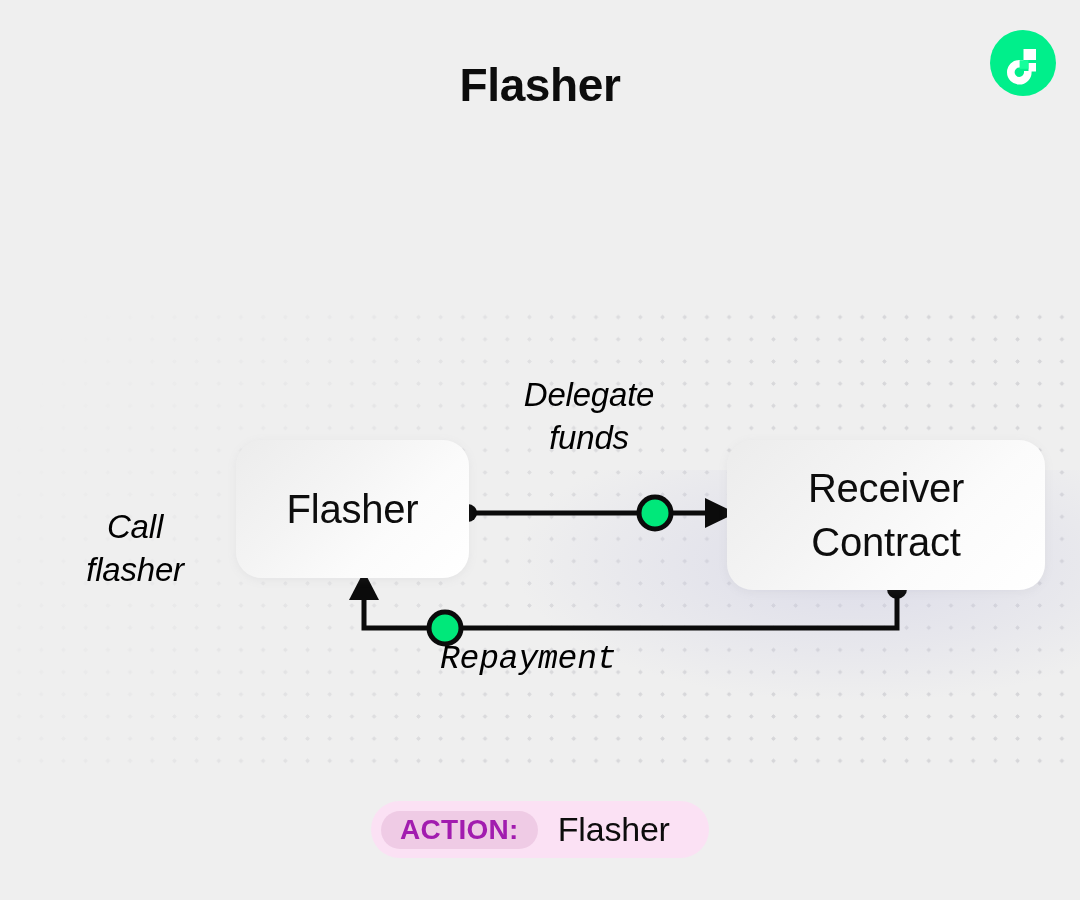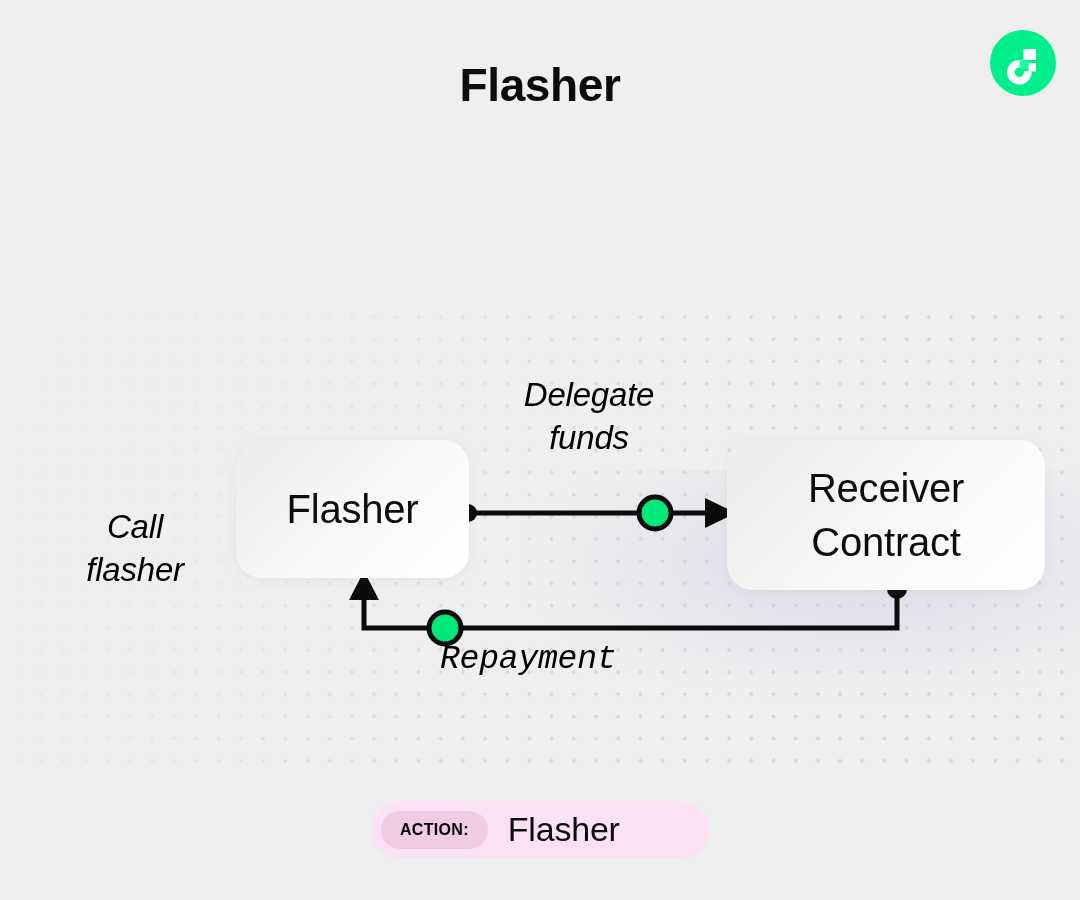--- a/index.html
+++ b/index.html
@@ -140,27 +140,27 @@
     height: 57px;
     border-radius: 29px;
     background: #fbe1f4;
     display: flex;
     align-items: center;
     padding-left: 10px;
     box-sizing: border-box;
   }
   .action-chip {
     background: #efcbe5;
-    color: #000000;
+    color: #a21caf;
     border-radius: 20px;
     height: 38px;
     display: flex;
     align-items: center;
     padding: 0 19px;
-    font-size: 16px;
+    font-size: 28px;
     font-weight: bold;
     letter-spacing: 0.3px;
   }
   .action-value {
     margin-left: 20px;
     font-size: 34px;
     color: #0d0d0d;
     letter-spacing: -0.2px;
   }
 </style>

